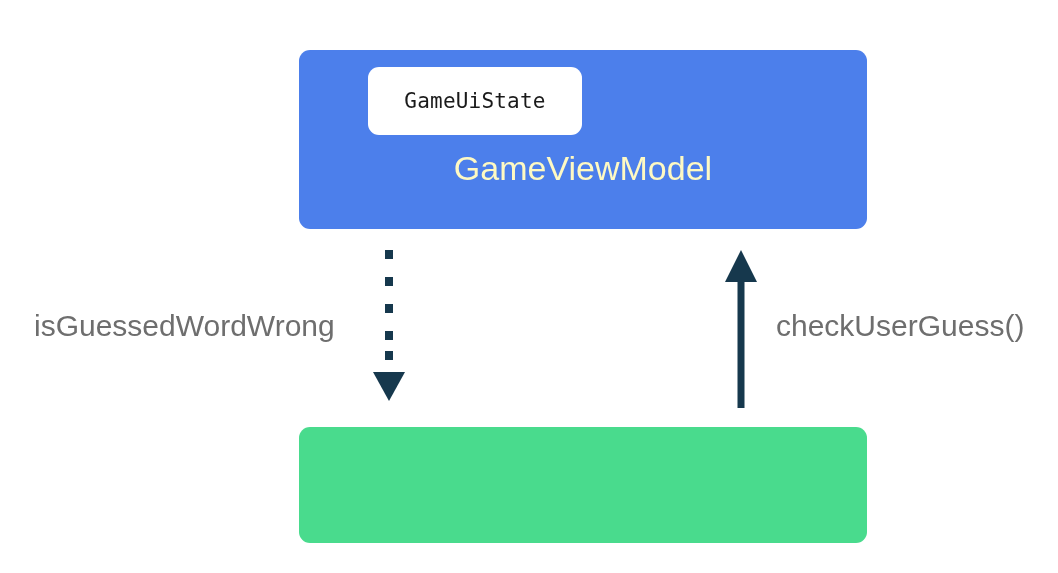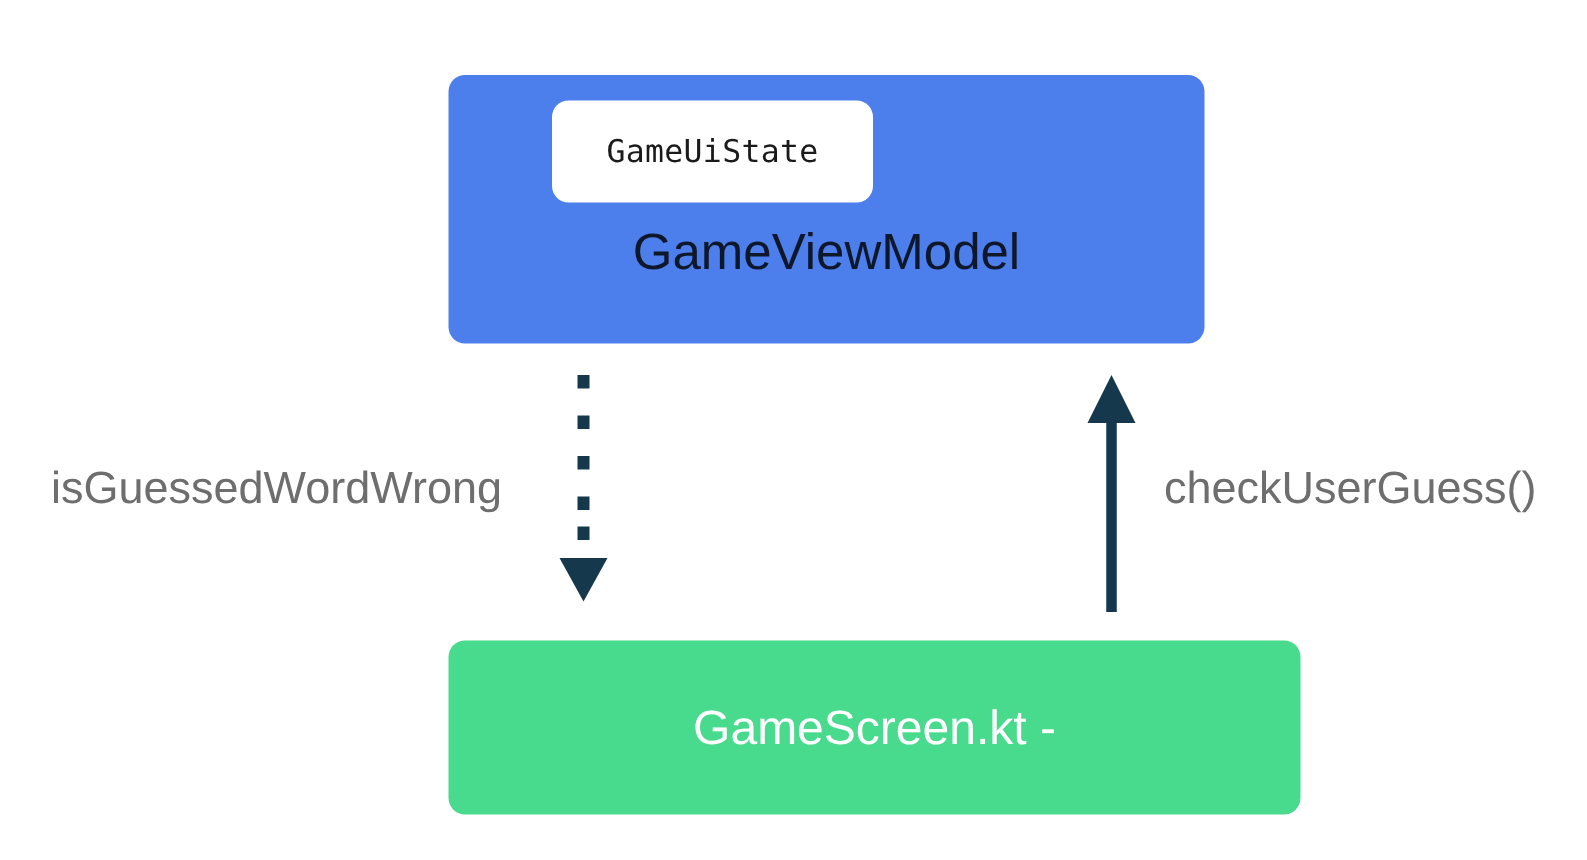--- a/index.html
+++ b/index.html
@@ -27,21 +27,21 @@
     border-radius: 11px;
     box-sizing: border-box;
     display: flex;
     flex-direction: column;
     align-items: center;
   }
 
   #viewmodel-box {
     left: 299px;
     top: 50px;
-    width: 504px;
+    width: 568px;
     height: 179px;
     background: #4c7feb;
     justify-content: flex-start;
   }
 
   #state-chip {
     position: absolute;
     left: 69px;
     top: 17px;
     width: 214px;
@@ -61,21 +61,21 @@
     white-space: nowrap;
   }
 
   #viewmodel-label {
     position: absolute;
     left: 0;
     right: 0;
     top: 97px;
     text-align: center;
     font-size: 34px;
-    color: #0f172a;
+    color: #fef9c3;
     line-height: 42px;
     white-space: nowrap;
   }
 
   #screen-box {
     left: 299px;
     top: 427px;
     width: 568px;
     height: 116px;
     background: #49db8d;
@@ -135,21 +135,21 @@
 <div id="canvas">
 
   <div class="node-box" id="viewmodel-box">
     <div id="state-chip">
       <span id="state-chip-label">GameUiState</span>
     </div>
     <div id="viewmodel-label">GameViewModel</div>
   </div>
 
   <div class="node-box" id="screen-box">
-    <div id="screen-label"><span>GameScreen.kt -</span><br></div>
+    <div id="screen-label"><br></div>
   </div>
 
   <svg class="arrow-svg" id="dashed-arrow-svg" viewBox="0 0 70 170">
     <rect x="25" y="10" width="8" height="9" fill="#16384d"></rect>
     <rect x="25" y="37" width="8" height="9" fill="#16384d"></rect>
     <rect x="25" y="64" width="8" height="9" fill="#16384d"></rect>
     <rect x="25" y="91" width="8" height="9" fill="#16384d"></rect>
     <rect x="25" y="111" width="8" height="9" fill="#16384d"></rect>
     <polygon points="13,132 45,132 29,161" fill="#16384d"></polygon>
   </svg>

